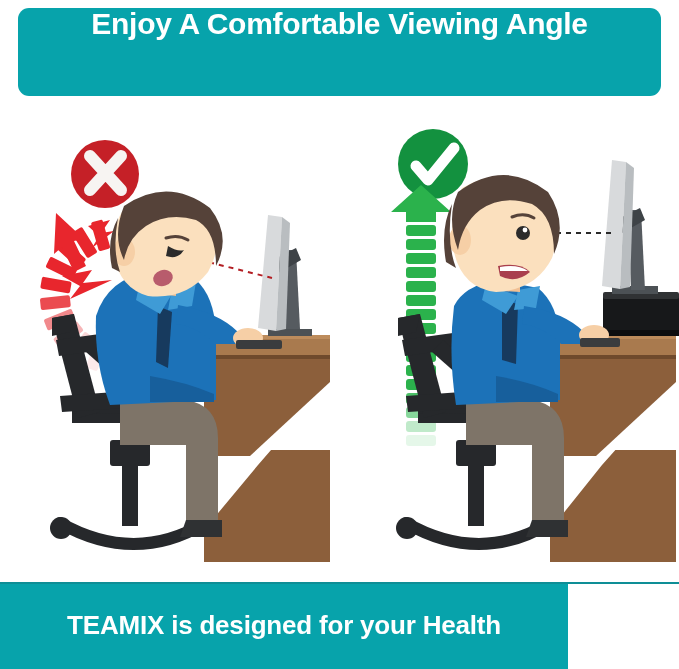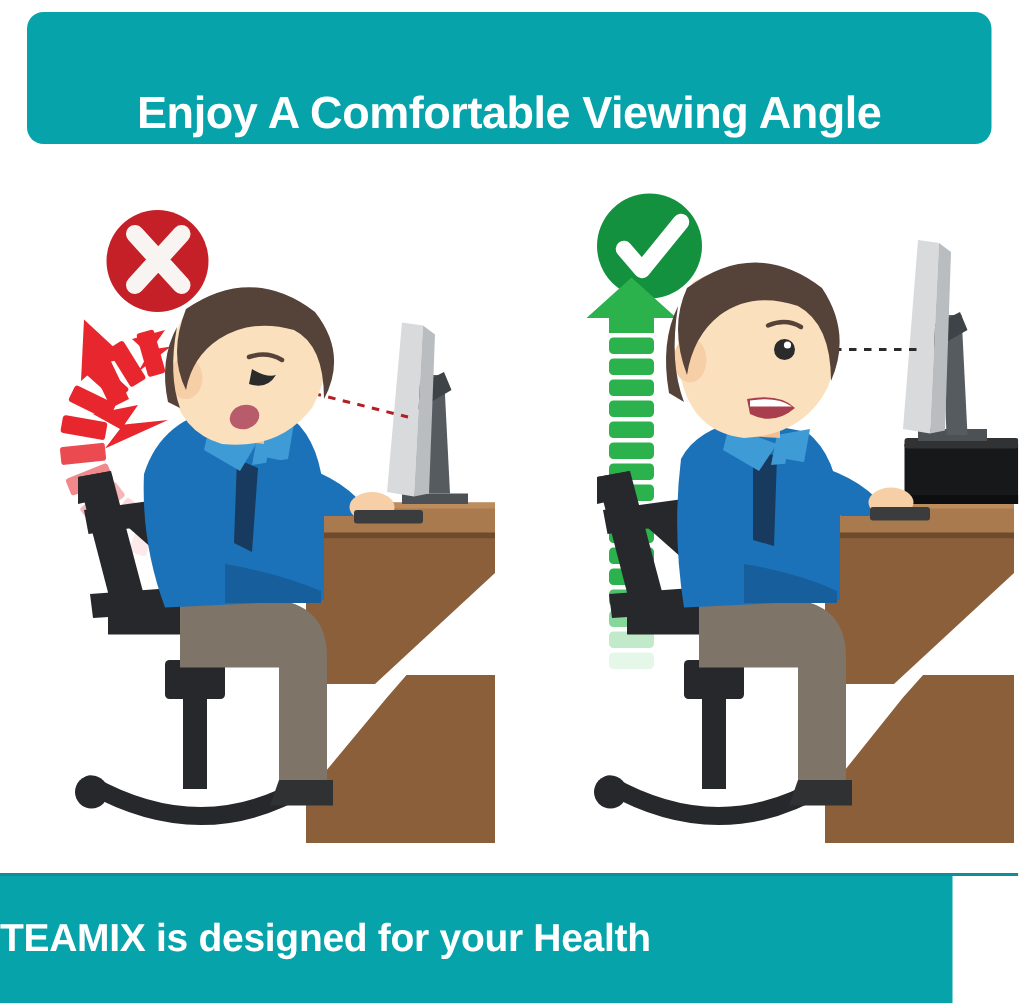--- a/index.html
+++ b/index.html
@@ -25,21 +25,21 @@
     left: 18px;
     top: 8px;
     width: 643px;
     height: 88px;
     background: #07A3AB;
     border-radius: 11px;
     box-sizing: border-box;
     display: flex;
     flex-direction: column;
     align-items: center;
-    justify-content: flex-end;
+    justify-content: space-between;
     gap: 48px;
   }
   #headline {
     color: #ffffff;
     font-size: 30px;
     font-weight: bold;
     letter-spacing: -0.3px;
     line-height: 1.05;
     white-space: nowrap;
     margin: 0 0 5px 0;
@@ -51,26 +51,26 @@
     letter-spacing: -0.1px;
     white-space: nowrap;
     margin: 0;
   }
 
   
   #bottom-banner {
     position: absolute;
     left: 0;
     top: 582px;
-    width: 635px;
+    width: 568px;
     height: 87px;
     background: #07A3AB;
     display: flex;
     align-items: center;
-    justify-content: flex-start;
+    justify-content: center;
   }
   #bottom-banner-top-edge {
     position: absolute;
     left: 0;
     top: 0;
     width: 679px;
     height: 2px;
     background: #0E8E96;
   }
   #footline {

